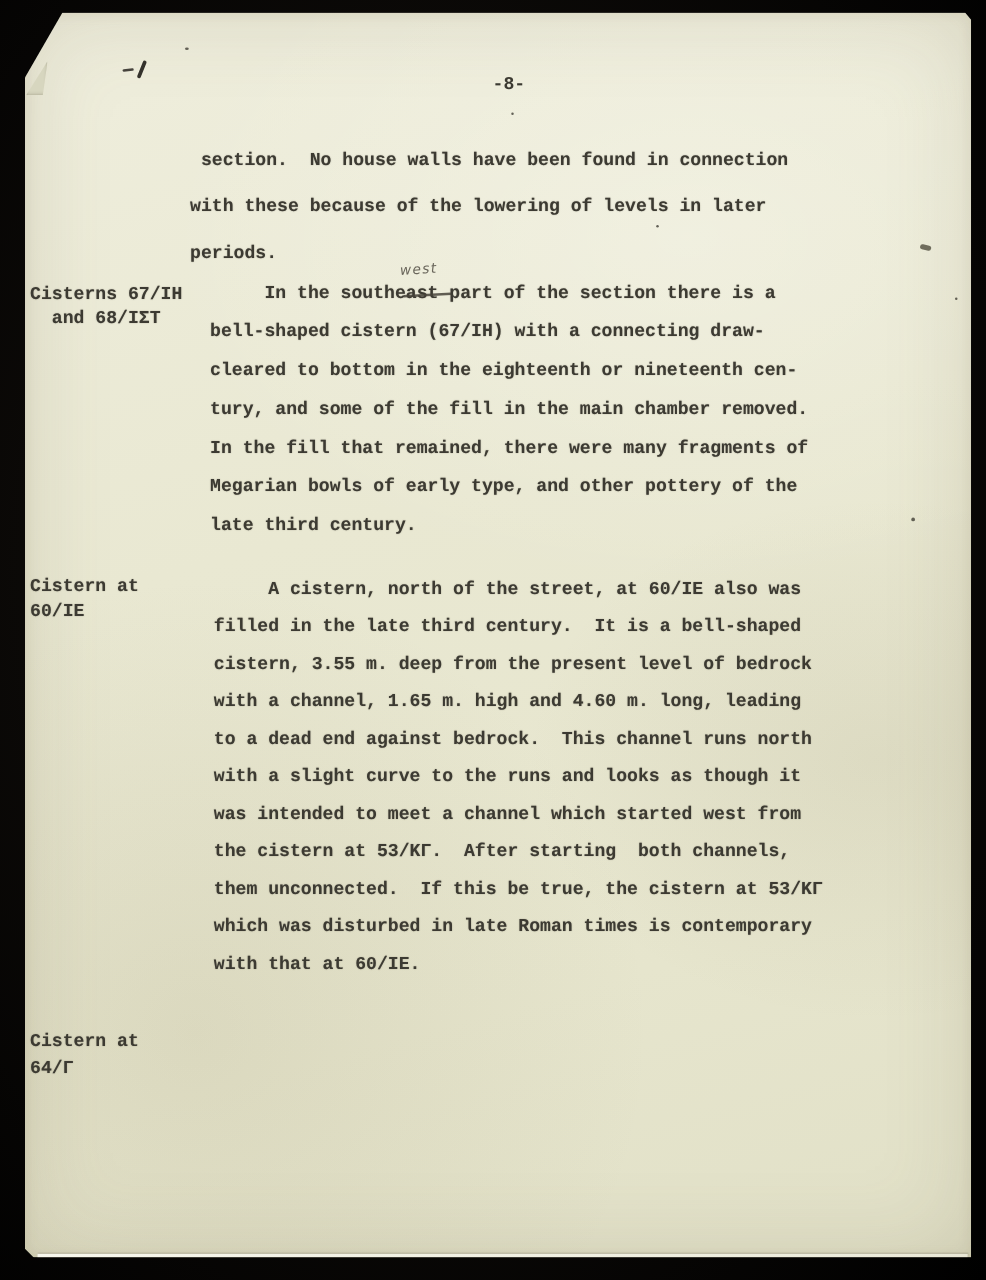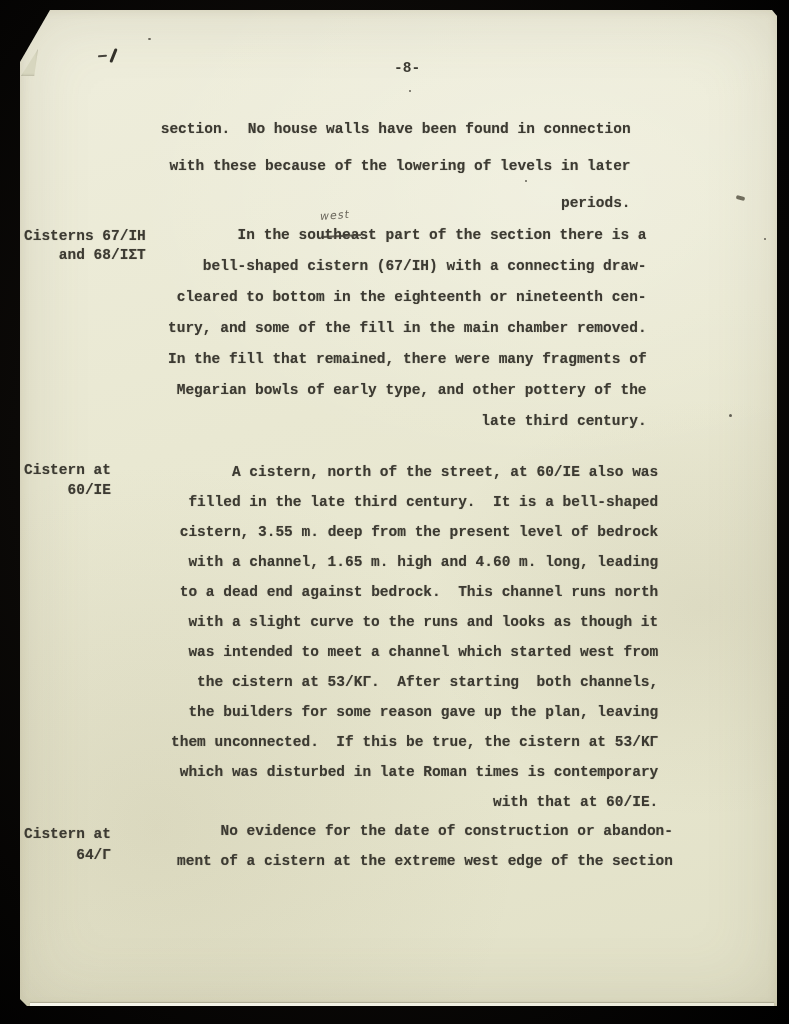--- a/index.html
+++ b/index.html
@@ -37,21 +37,21 @@
     background:linear-gradient(90deg, rgba(255,255,248,.85), rgba(255,255,246,.55));
     box-shadow:0 -1px 1px rgba(60,55,40,.25);
   }
   .fold{
     position:absolute;left:1px;top:39px;width:17px;height:27px;
     clip-path:polygon(0 100%,100% 0,78% 100%);
     background:#d7d6bf;box-shadow:inset 0 0 3px rgba(80,75,55,.4);
   }
   .tw{font-size:14.5px;font-weight:bold;color:var(--ink);}
   .tline{white-space:pre;height:var(--lh);line-height:var(--lh);text-shadow:0 0 1px rgba(60,55,45,.45);}
-  .block{position:absolute;text-align:right;}
+  .block{position:absolute;}
   .pageno{left:374px;top:47px;--lh:22px;line-height:22px;position:absolute;}
   .para1{left:132px;top:101px;--lh:37px}
   .para2{left:148px;top:210px;--lh:31px}
   .para3{left:151px;top:447px;--lh:30px}
   .para4{left:157px;top:806px;--lh:30px}
   .note{left:4px}
   .note1{top:217px;--lh:19px}
   .note2{top:450px;--lh:20px}
   .note3{top:814px;--lh:21px}
 
@@ -116,28 +116,23 @@
       </div>
     <div class="block para3 tw">
         <div class="tline">     A cistern, north of the street, at 60/ΙΕ also was</div>
         <div class="tline">filled in the late third century.  It is a bell-shaped</div>
         <div class="tline">cistern, 3.55 m. deep from the present level of bedrock</div>
         <div class="tline">with a channel, 1.65 m. high and 4.60 m. long, leading</div>
         <div class="tline">to a dead end against bedrock.  This channel runs north</div>
         <div class="tline">with a slight curve to the runs and looks as though it</div>
         <div class="tline">was intended to meet a channel which started west from</div>
         <div class="tline">the cistern at 53/ΚΓ.  After starting  both channels,</div>
-        <div class="tline">the builders for some reason gave up the plan, leaving</div>
         <div class="tline">them unconnected.  If this be true, the cistern at 53/ΚΓ</div>
         <div class="tline">which was disturbed in late Roman times is contemporary</div>
         <div class="tline">with that at 60/ΙΕ.</div>
-      </div>
-    <div class="block para4 tw">
-        <div class="tline">     No evidence for the date of construction or abandon-</div>
-        <div class="tline">ment of a cistern at the extreme west edge of the section</div>
       </div>
 
     <div class="strike"></div>
     <div class="pencil-west">west</div>
 
     <div class="speck sp1"></div>
     <div class="speck sp2"></div>
     <div class="speck sp3"></div>
     <div class="speck sp4"></div>
     <div class="speck sp5"></div>

